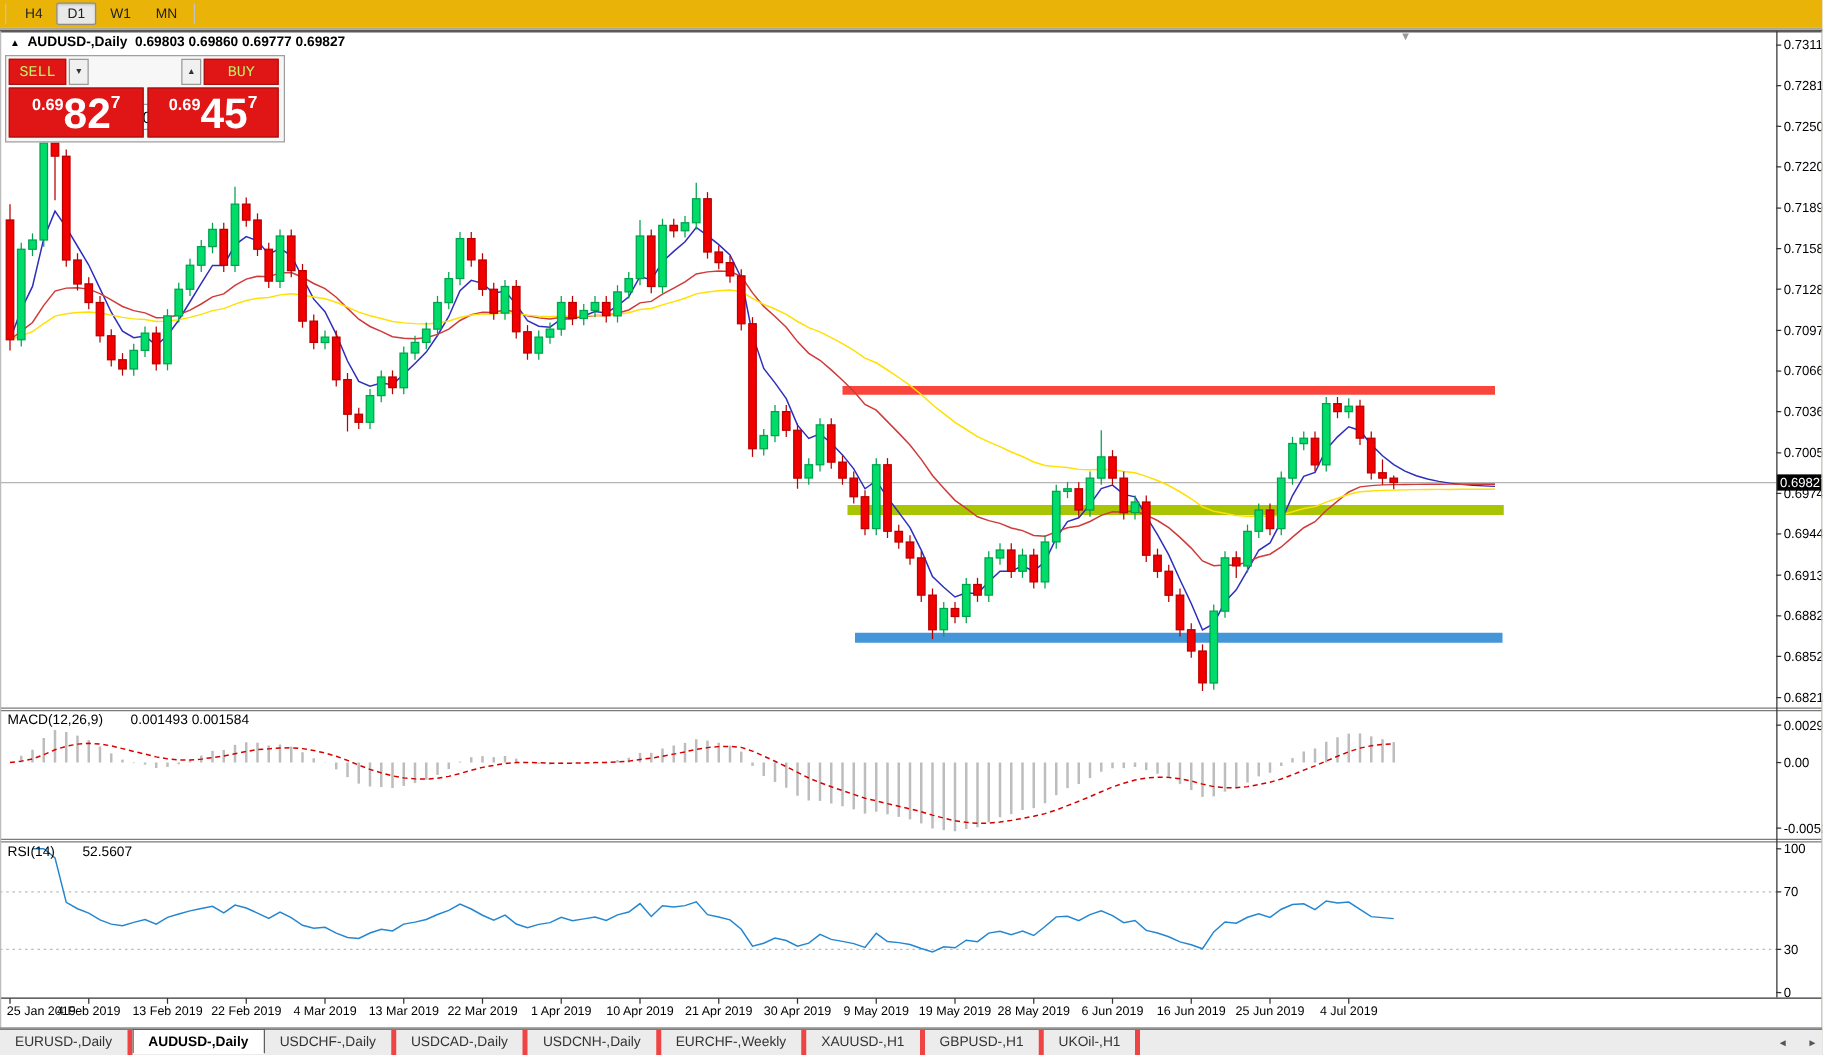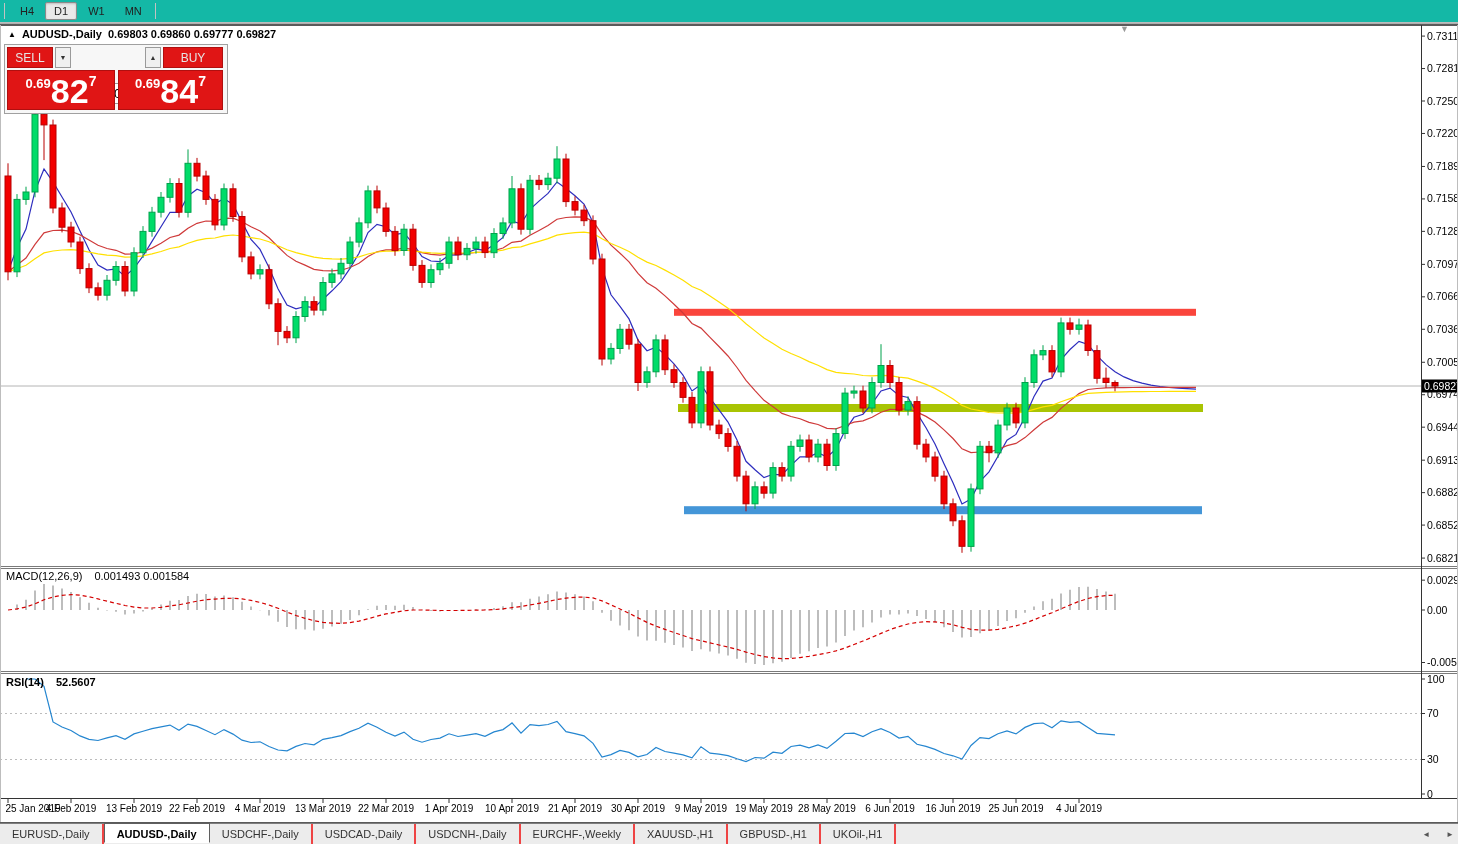--- a/index.html
+++ b/index.html
@@ -1,61 +1,61 @@
 <!DOCTYPE html>
 <html><head>
 <meta charset="utf-8">
 <style>
   html,body{margin:0;padding:0;background:#d4d0c8;}
   .screen{position:relative;width:1458px;height:844px;background:#ffffff;overflow:hidden;
           font-family:"Liberation Sans",sans-serif;-webkit-font-smoothing:none;}
   
-  .toolbar{position:absolute;left:0;top:0;width:1458px;height:22px;background:#14b8a6;
+  .toolbar{position:absolute;left:0;top:0;width:1458px;height:22px;background:#eab308;
            border-bottom:1px solid #bdbdbd;display:flex;align-items:center;}
   .tf-btn{font-size:11px;color:#222;padding:2px 8px;margin-left:2px;border:1px solid transparent;
           border-radius:2px;cursor:default;}
   .tf-btn.active{background:#e9e9e9;border:1px solid #8a8a8a;box-shadow:inset 0 1px 2px rgba(0,0,0,.18);}
   .tb-sep{width:1px;height:16px;background:#c2c2c2;margin:0 4px;}
   
   .win-top{position:absolute;left:0;top:23px;width:1458px;height:2px;background:#5a5a5a;border-top:1px solid #aeaeae;}
   .chart-area{position:absolute;left:0;top:0;width:1458px;height:844px;}
   svg{position:absolute;left:0;top:0;}
   
   .chart-title{position:absolute;left:8px;top:28px;font-size:11px;font-weight:bold;color:#000;
                display:flex;gap:6px;align-items:center;}
   .chart-title .mk{font-size:8px;}
   
   .shift-mk{position:absolute;left:1120px;top:24px;font-size:9px;color:#9a9a9a;}
   
   .trade{position:absolute;left:4px;top:44px;width:222px;height:68px;background:#f7f7f7;
          border:1px solid #a0a0a0;}
-  .trade .btn{position:absolute;top:2px;height:21px;background:#e01515;color:#e5e5e5;font-size:12px;
-              display:flex;align-items:center;justify-content:center;border:1px solid #b00f0f;box-sizing:border-box;}
+  .trade .btn{position:absolute;top:2px;height:21px;background:#e01515;color:#bef264;font-size:12px;
+              display:flex;align-items:center;justify-content:center;border:1px solid #b00f0f;box-sizing:border-box;font-family:Liberation Mono, monospace;}
   .trade .sell{left:2px;width:46px;}
   .trade .buy{left:158px;width:60px;}
   .trade .spin{position:absolute;top:2px;width:16px;height:21px;background:#f0f0f0;border:1px solid #9a9a9a;
                box-sizing:border-box;font-size:7px;color:#333;display:flex;align-items:center;justify-content:center;}
   .trade .dn{left:50px;} .trade .up{left:140px;}
   .trade .vol{position:absolute;left:67px;top:2px;width:71px;height:19px;border:1px solid #9a9a9a;
               font-size:13px;text-align:center;font-family:"Liberation Sans",sans-serif;padding:0;margin-top:36px;}
   .trade .panel{position:absolute;top:25px;height:40px;background:#e01515;color:#fff;display:flex;
                 align-items:flex-end;justify-content:center;border:1px solid #b00f0f;box-sizing:border-box;}
   .trade .p-sell{left:2px;width:108px;}
   .trade .p-buy{left:113px;width:105px;}
   .trade .small{font-size:13px;font-weight:bold;margin-bottom:18px;}
   .trade .big{font-size:34px;font-weight:bold;line-height:36px;}
   .trade .sup{font-size:14px;font-weight:bold;align-self:flex-start;margin-top:2px;}
   
-  .ind-label{position:absolute;font-size:11px;color:#000;display:flex;gap:12px;}
+  .ind-label{position:absolute;font-size:11px;color:#000;display:flex;gap:22px;}
   #macd-label{left:6px;top:570px;}
-  #rsi-label{left:6px;top:676px;font-weight:bold;}
+  #rsi-label{left:6px;top:676px;}
   
   .tabbar{position:absolute;left:0;top:823px;width:1458px;height:21px;background:#ececec;
           border-top:1px solid #7d7d7d;box-sizing:border-box;display:flex;align-items:stretch;}
-  .tab{font-size:11px;color:#333;display:flex;align-items:center;padding:0 12px;border-right:2px solid #ef4444;
+  .tab{font-size:11px;color:#333;display:flex;align-items:center;padding:0 12px;border-right:4px solid #ef4444;
        cursor:default;white-space:nowrap;}
   .tab.active{background:#fff;border:1px solid #5f5f5f;border-bottom:1px solid #fff;font-weight:bold;color:#000;
               position:relative;top:-1px;padding-top:1px;}
   .tab-scroll{position:absolute;right:4px;top:0;height:21px;display:flex;gap:16px;align-items:center;
               font-size:8px;color:#555;}
   .tab-scroll span{cursor:default;}
 </style>
 </head>
 <body>
 
@@ -570,21 +570,21 @@
     <input class="vol" value="1.00" style="">
     <div class="spin up">▲</div>
     <div class="btn buy">BUY</div>
     <div class="panel p-sell">
       <span class="small">0.69</span>
         <span class="big">82</span>
         <span class="sup">7</span>
     </div>
     <div class="panel p-buy">
       <span class="small">0.69</span>
-        <span class="big">84</span>
+        <span class="big">45</span>
         <span class="sup">7</span>
     </div>
   </div>
 
   <div class="ind-label" id="macd-label">
     <span>MACD(12,26,9)</span>
     <span>0.001493 0.001584</span>
   </div>
   <div class="ind-label" id="rsi-label">
     <span>RSI(14)</span>

